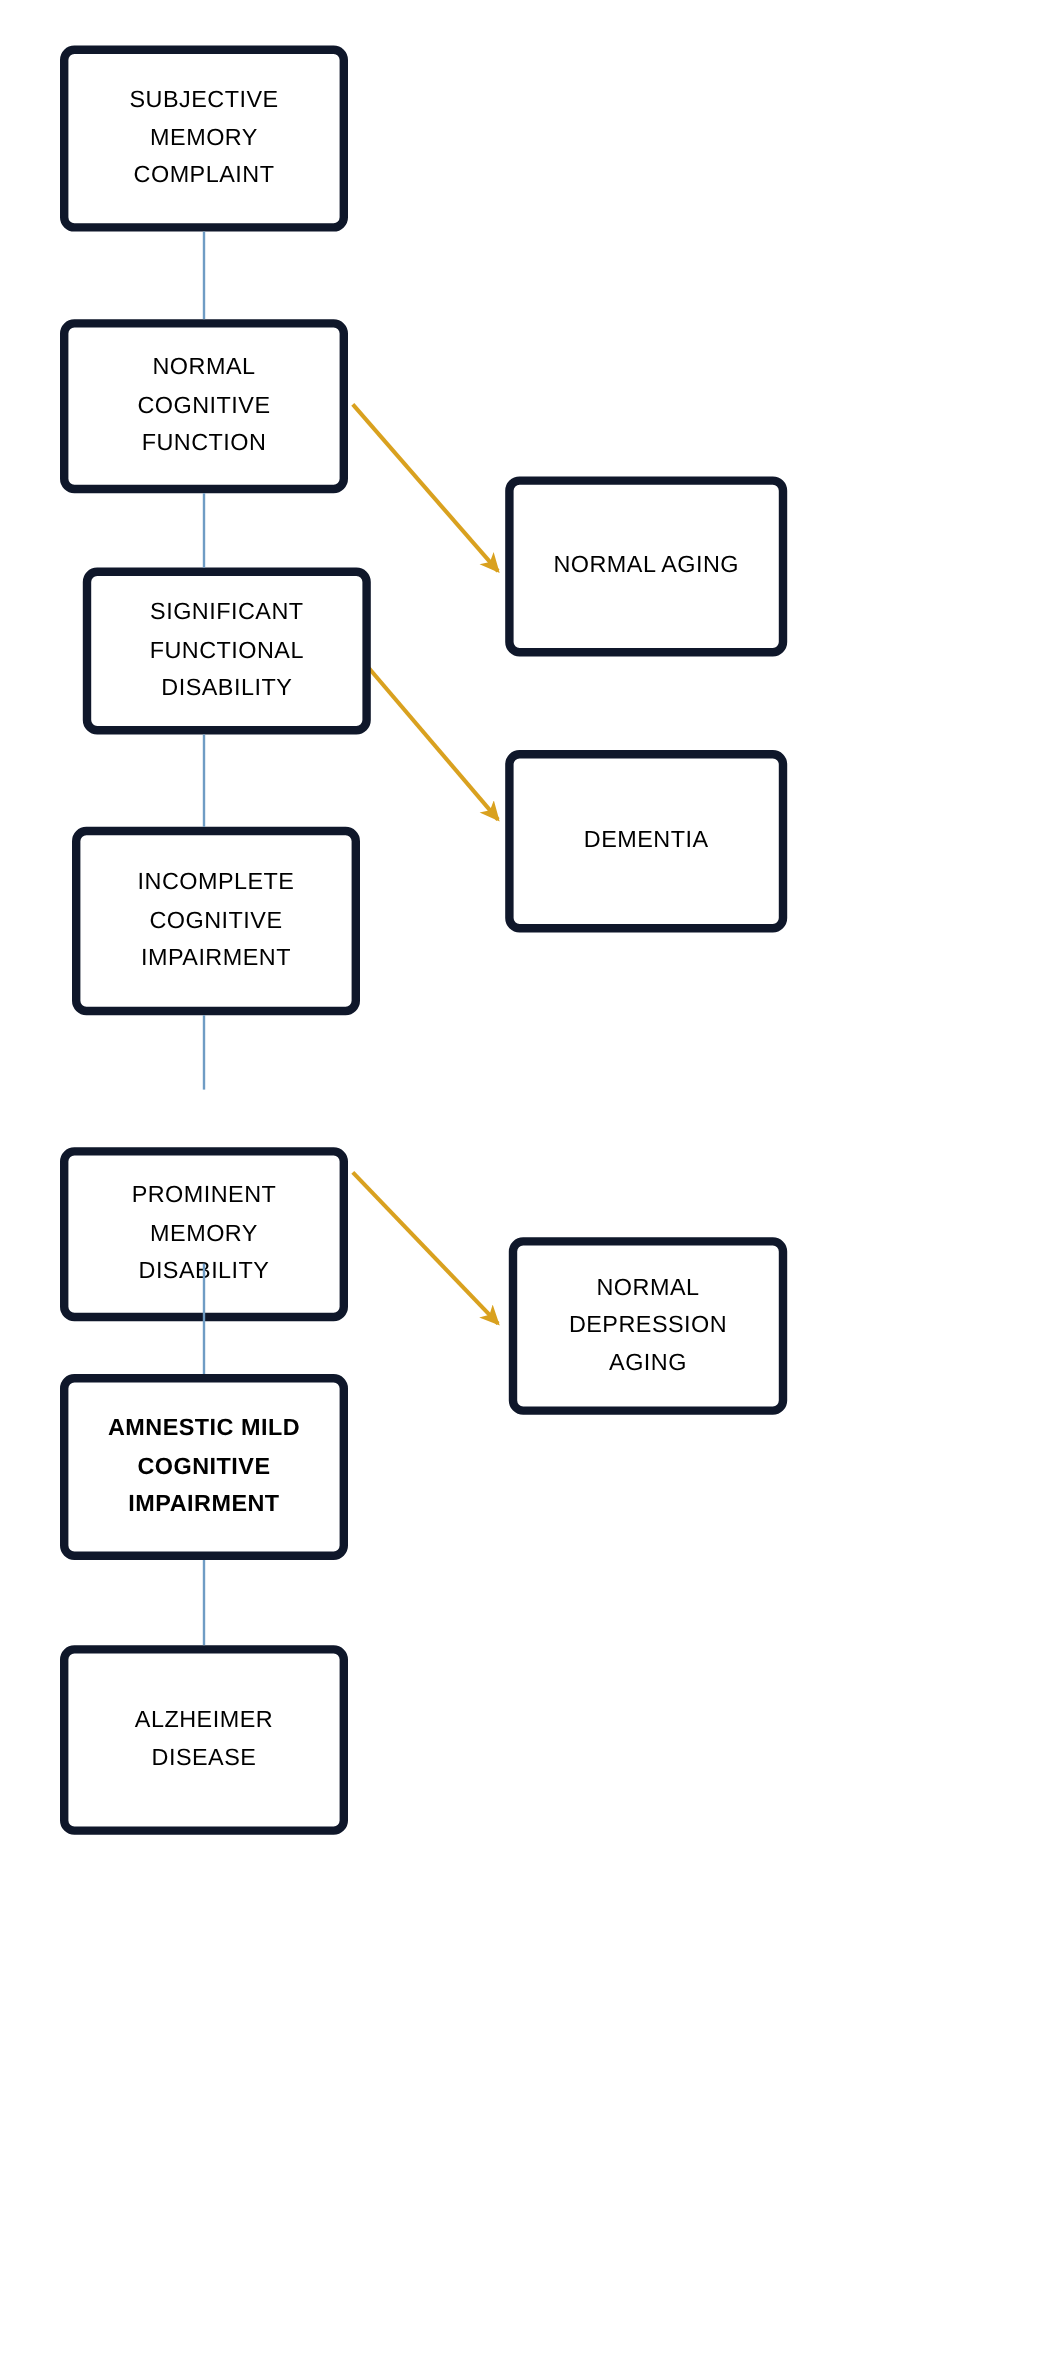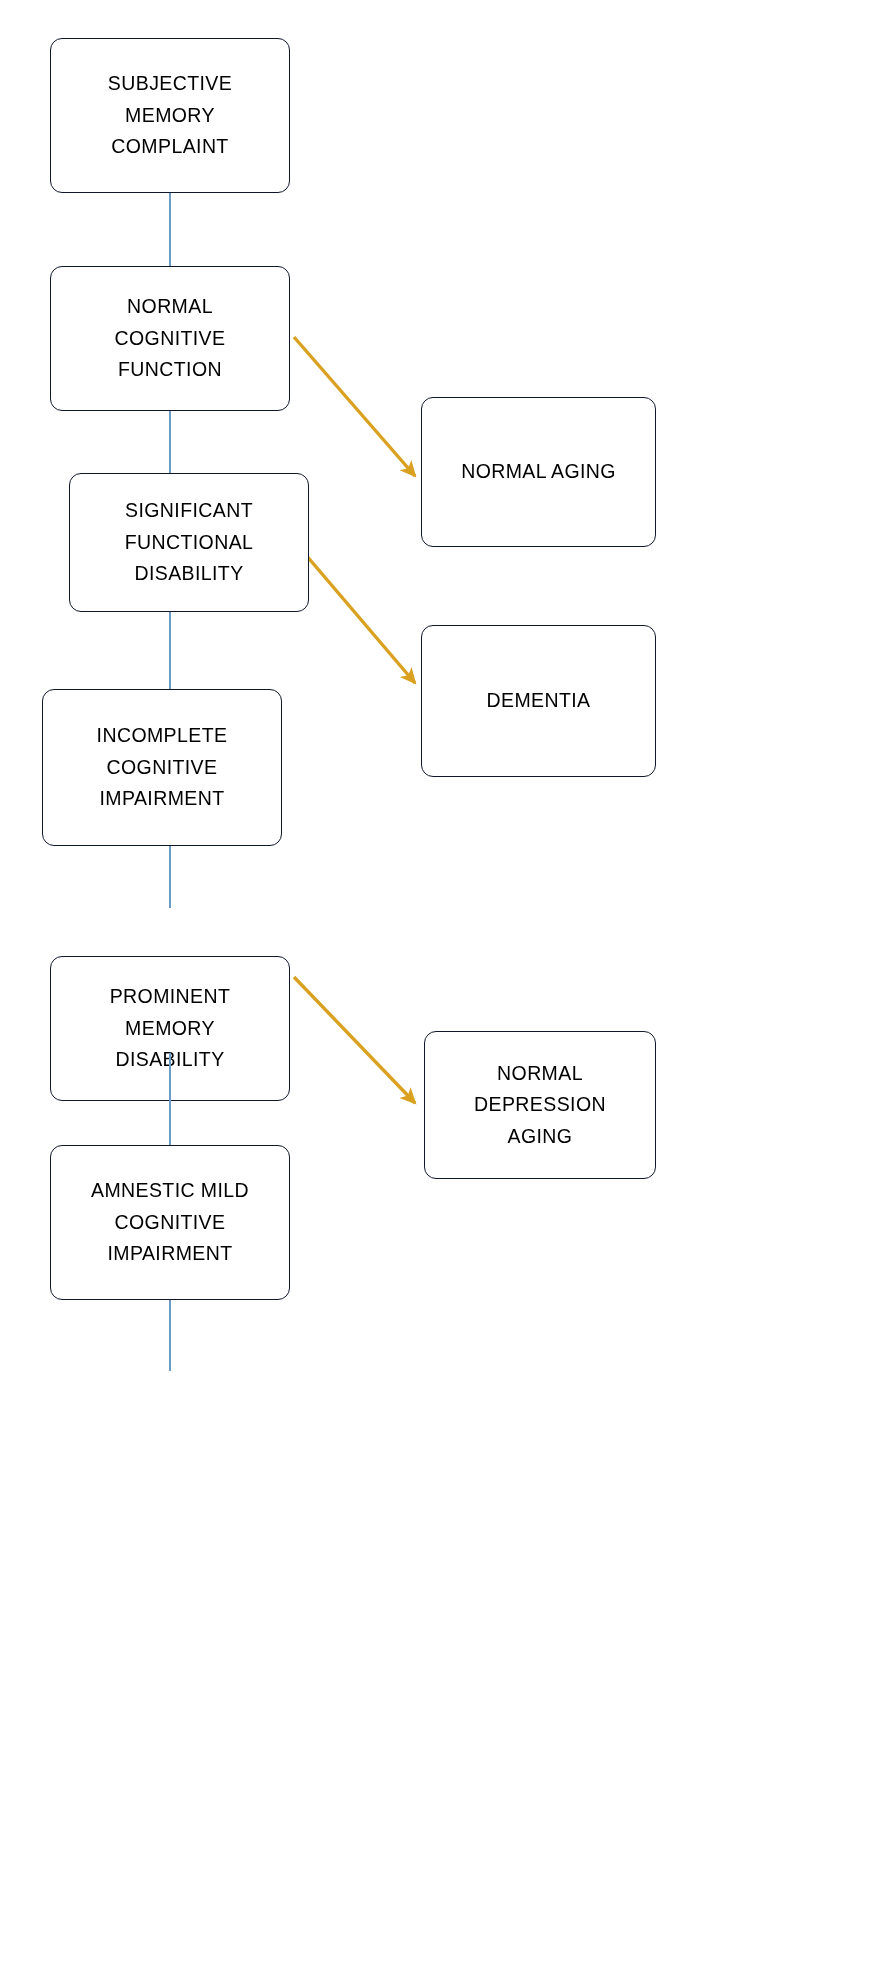--- a/index.html
+++ b/index.html
@@ -14,21 +14,21 @@
   #canvas {
     position: relative;
     width: 887px;
     height: 1979px;
     background: #ffffff;
     overflow: hidden;
   }
   .node {
     position: absolute;
     box-sizing: border-box;
-    border: 1px solid #0f172a;
+    border: 7px solid #0f172a;
     border-radius: 12px;
     background: #ffffff;
     display: flex;
     align-items: center;
     justify-content: center;
     text-align: center;
     color: #000000;
     font-family: "Liberation Sans", sans-serif;
     font-size: 19.5px;
     line-height: 1.62;
@@ -71,32 +71,34 @@
 COMPLAINT</div>
 
   <div class="node" style="left:50px; top:266px; width:240px; height:145px;">NORMAL
 COGNITIVE
 FUNCTION</div>
 
   <div class="node" style="left:50px; top:473px; width:240px; height:139px;margin-left:19px;">SIGNIFICANT
 FUNCTIONAL
 DISABILITY</div>
 
-  <div class="node" style="left:42px; top:689px; width:240px; height:157px;">INCOMPLETE
+  <div class="node" style="left:60px; top:689px; width:240px; height:157px;">INCOMPLETE
 COGNITIVE
 IMPAIRMENT</div>
 
   <div class="node" style="left:50px; top:908px; width:240px; height:145px;margin-top:48px;">PROMINENT
 MEMORY
 DISABILITY</div>
 
-  <div class="node" style="left:50px; top:1145px; width:240px; height:155px;">AMNESTIC MILD
+  <div class="node" style="left:50px; top:1145px; width:240px; height:155px;font-weight:bold;">AMNESTIC MILD
 COGNITIVE
 IMPAIRMENT</div>
 
+  <div class="node" style="left:50px; top:1371px; width:240px; height:158px;">ALZHEIMER
+DISEASE</div>
 
   <div class="node" style="left:421px; top:625px; width:235px; height:152px;">DEMENTIA</div>
 
   <div class="node" style="left:421px; top:397px; width:235px; height:150px;">NORMAL AGING</div>
 
   <div class="node" style="left:424px; top:1031px; width:232px; height:148px;">NORMAL
 DEPRESSION
 AGING</div>
 
   <div class="connector" style="left:169px; top:193px; height:73px;"></div>

